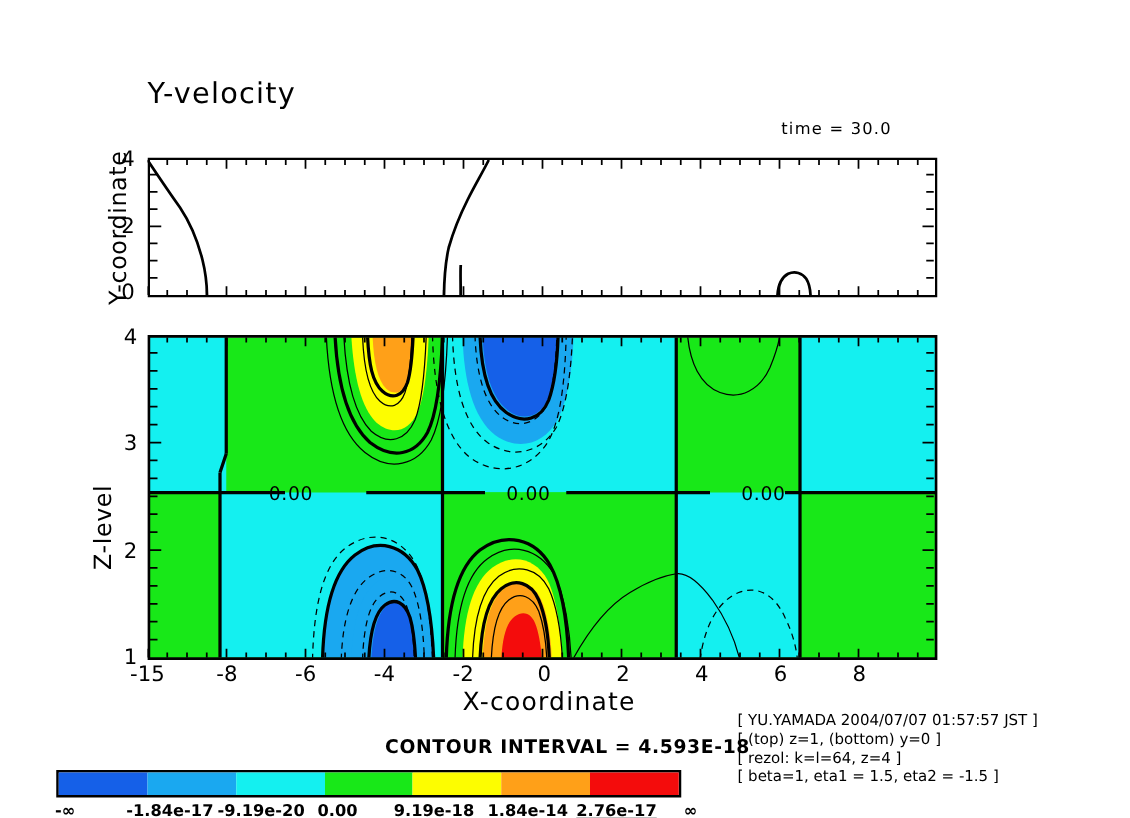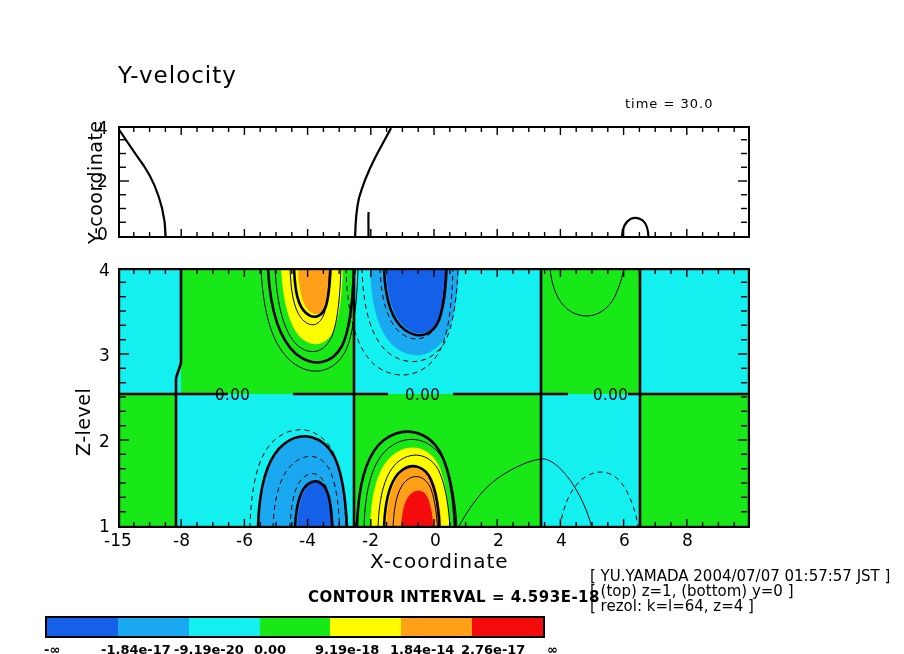--- a/index.html
+++ b/index.html
@@ -103,21 +103,21 @@
     font-size: 13px;
     white-space: nowrap;
     top: 626px;
     font-weight: bold;
   }
 
   .meta-block {
     position: absolute;
     left: 590px;
     top: 553px;
-    font-size: 15px;
+    font-size: 12px;
     line-height: 15px;
     white-space: nowrap;
   }
   .meta-line { display: block; }
 
   svg { display: block; }
 </style>
 </head>
 <body>
 
@@ -526,15 +526,16 @@
   <div class="cbar-tick" style="left:254px;">0.00</div>
   <div class="cbar-tick" style="left:315px;">9.19e-18</div>
   <div class="cbar-tick" style="left:390px;">1.84e-14</div>
   <div class="cbar-tick" style="left:461px;text-decoration:underline;">2.76e-17</div>
   <div class="cbar-tick" style="left:547px;">∞</div>
 
   <div class="meta-block">
     <span class="meta-line">[ YU.YAMADA 2004/07/07 01:57:57 JST ]</span>
     <span class="meta-line">[ (top) z=1, (bottom) y=0 ]</span>
     <span class="meta-line">[ rezol: k=l=64, z=4 ]</span>
+    <span class="meta-line">[ beta=1, eta1 = 1.5, eta2 = -1.5 ]</span>
   </div>
 
 </div>
 
 </body></html>

